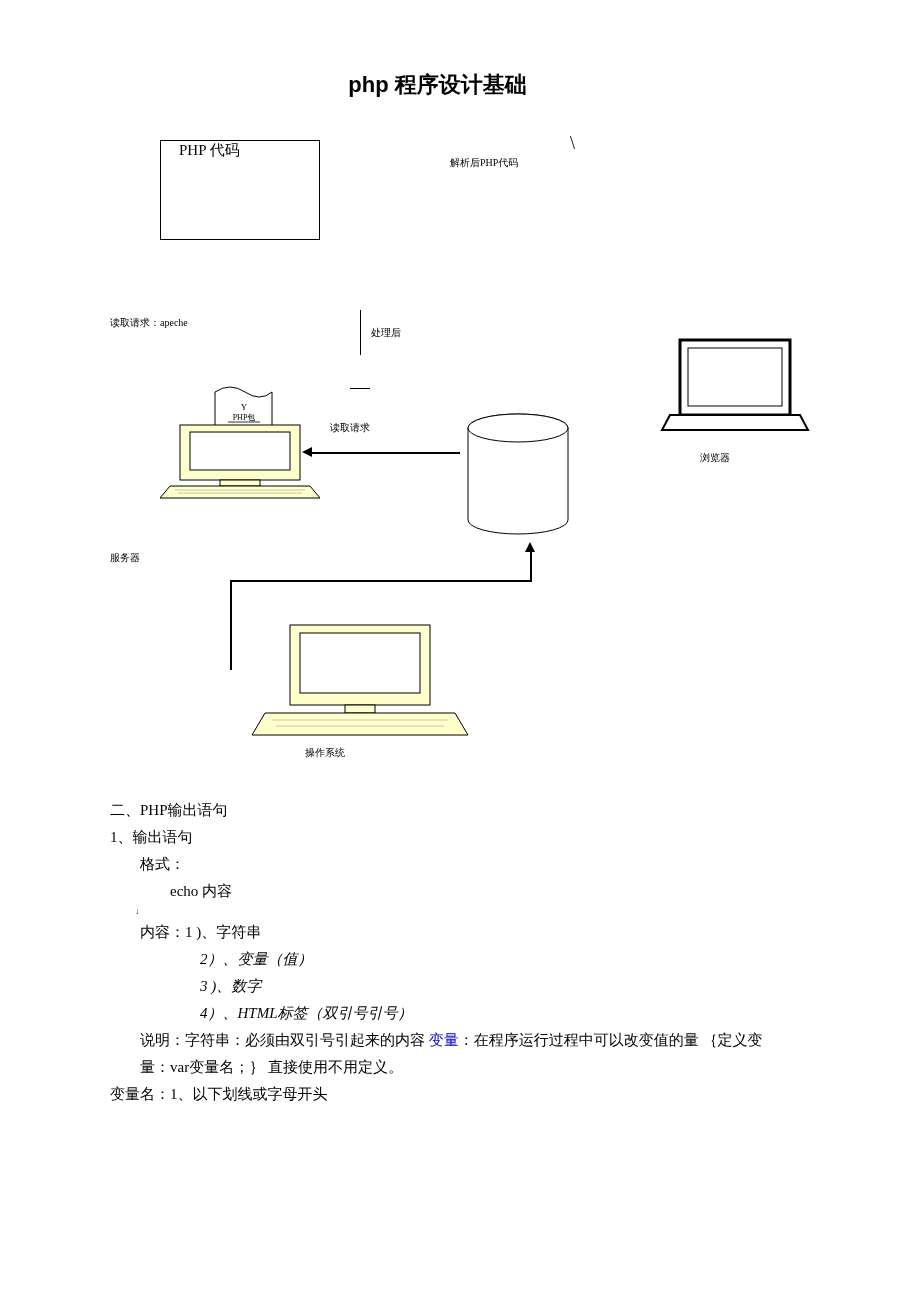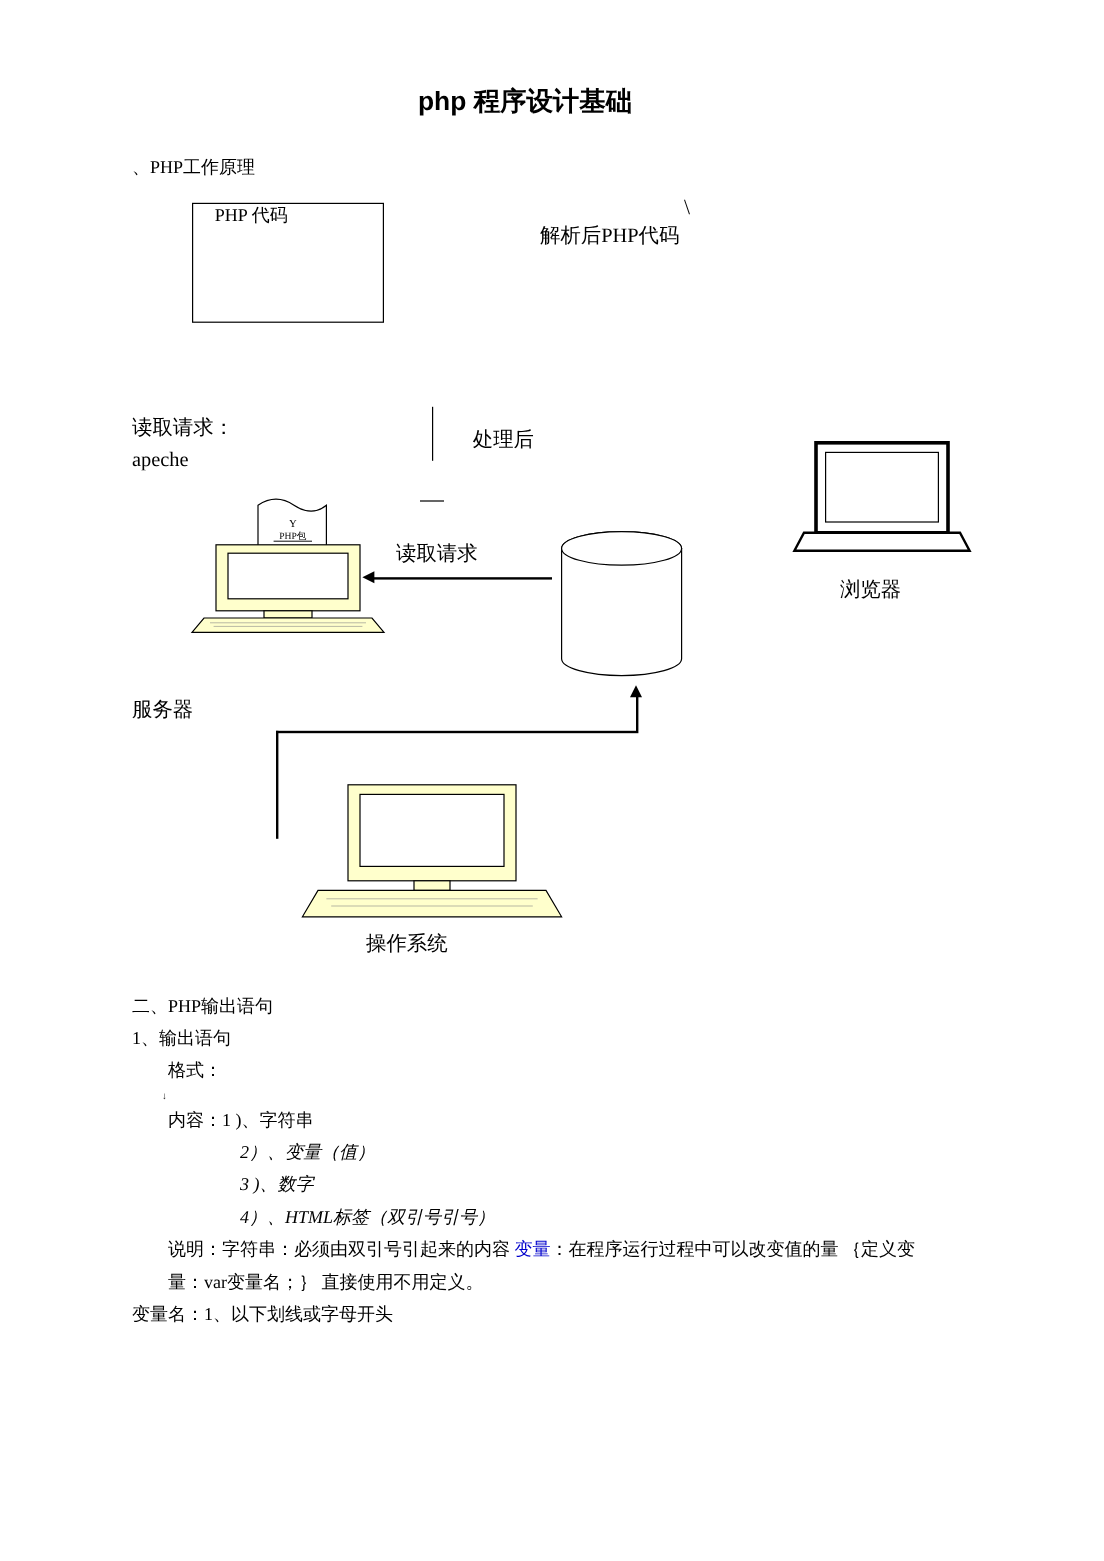--- a/index.html
+++ b/index.html
@@ -27,40 +27,40 @@
     margin-bottom: 10px;
   }
   .diagram-area {
     position: relative;
     width: 700px;
     height: 660px;
     margin-top: 10px;
   }
   .text-block {
     position: absolute;
-    font-size: 17px;
+    font-size: 10px;
     line-height: 1.5;
   }
   .php-box {
     position: absolute;
     left: 50px;
     top: 10px;
     width: 160px;
     height: 100px;
     border: 1px solid #000;
     display: flex;
     align-items: flex-start;
     padding-left: 18px;
     font-size: 15px;
     box-sizing: border-box;
   }
   .parsed-label { left: 340px; top: 25px; }
   .backslash { left: 460px; top: 0px; font-size: 18px; }
   .req-label { left: 0px; top: 185px; width: 120px; }
-  .processed-label { left: 284px; top: 195px; }
+  .processed-label { left: 261px; top: 195px; }
   .read-req-label { left: 220px; top: 290px; }
   .server-label { left: 0px; top: 420px; text-align: center; }
   .db-label { left: 375px; top: 320px; }
   .browser-label { left: 590px; top: 320px; }
   .os-label { left: 195px; top: 615px; }
 
   
   .monitor-svg { position: absolute; }
   .server-monitor { left: 40px; top: 230px; }
   .phppack { left: 100px; top: 250px; }
@@ -93,21 +93,20 @@
   .indent-2 { padding-left: 60px; }
   .indent-3 { padding-left: 90px; font-style: italic; }
   .indent-arrow { padding-left: 25px; font-size: 8px; }
   .blue { color: #0000cc; }
 </style>
 </head>
 <body>
 
 <div class="page">
   <div class="title">php 程序设计基础</div>
-  <div class="section-label">、PHP工作原理</div>
 
   <div class="diagram-area">
 
     <span class="text-block backslash">\</span>
 
     <div class="php-box">
       <span>PHP 代码</span>
     </div>
 
     <div class="text-block parsed-label">解析后PHP代码</div>
@@ -174,20 +173,21 @@
     <div class="arrow-line" style="left:120px; top:450px; width:300px; height:1.5px;"></div>
     <div class="arrow-line" style="left:420px; top:420px; width:1.5px; height:32px;"></div>
     <div class="arrow-head up" style="left:415px; top:412px;"></div>
 
   </div>
 
   <div class="content-section">
     <div>二、PHP输出语句</div>
     <div>1、输出语句</div>
     <div class="indent-1">格式：</div>
+    <div class="indent-2">echo 内容</div>
     <div class="indent-arrow">↓</div>
     <div class="indent-1">内容：1 )、字符串</div>
     <div class="indent-3">2）、变量（值）</div>
     <div class="indent-3">3 )、数字</div>
     <div class="indent-3">4）、HTML标签（双引号引号）</div>
     <div class="indent-1">
       <span>说明：字符串：必须由双引号引起来的内容 </span><span class="blue">变量</span><span>：在程序运行过程中可以改变值的量 ｛定义变量：var变量名；｝  直接使用不用定义。</span>
     </div>
     <div>变量名：1、以下划线或字母开头</div>
   </div>

